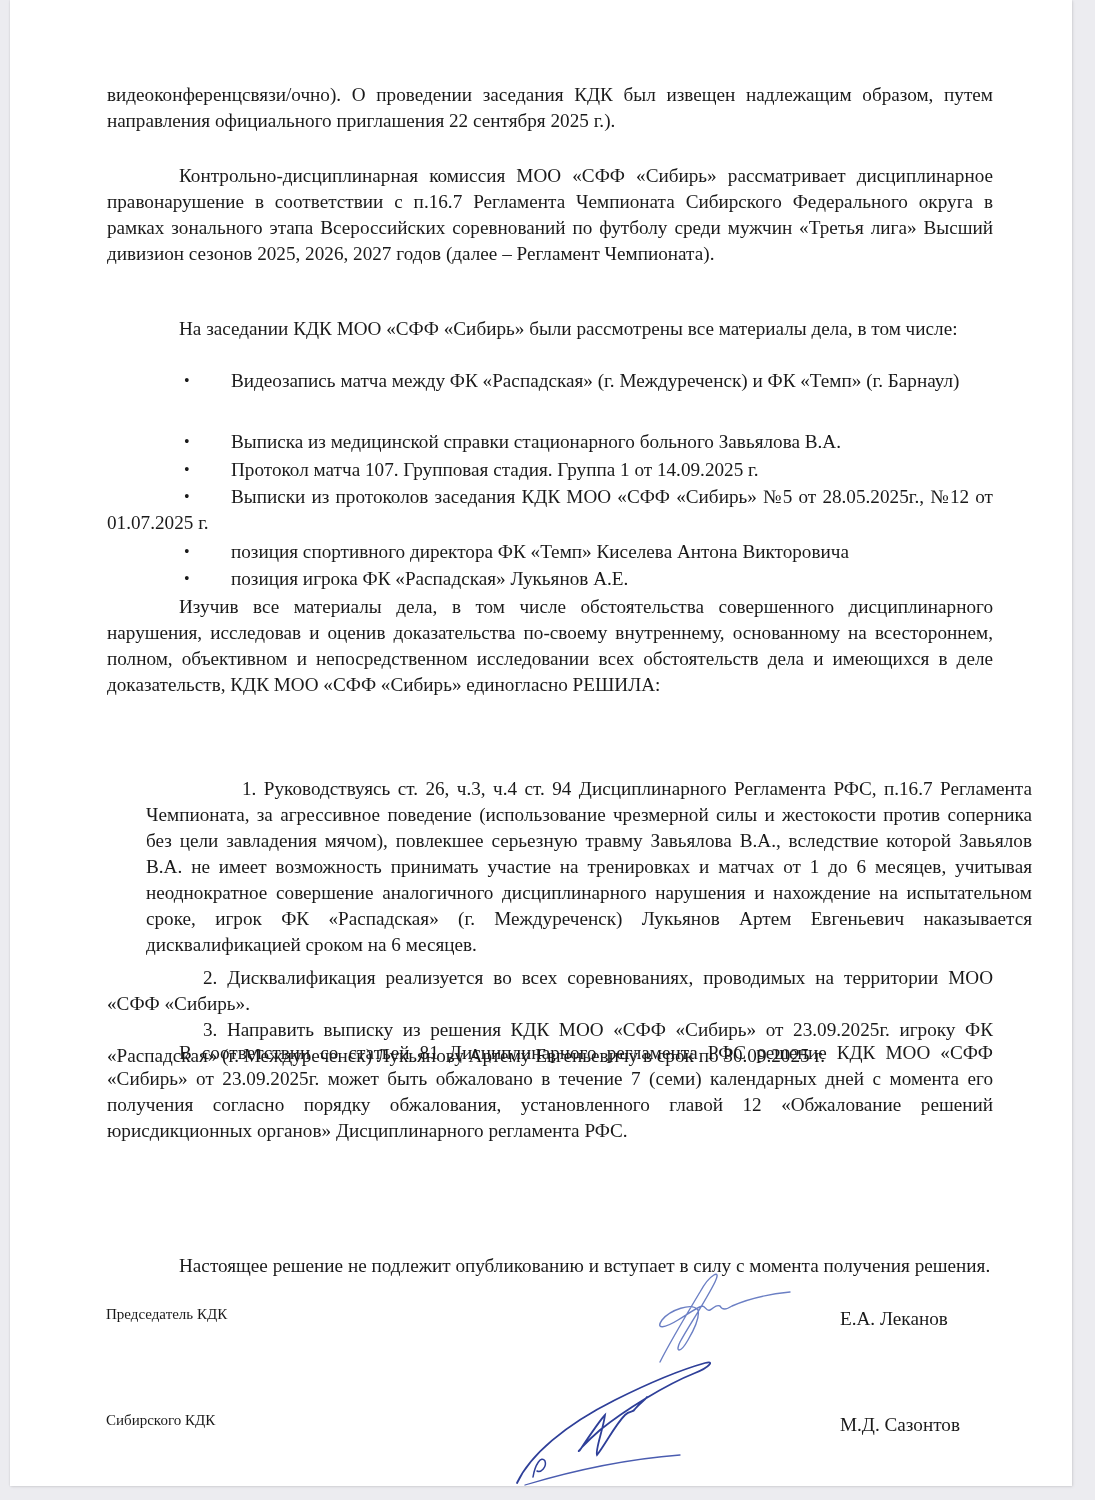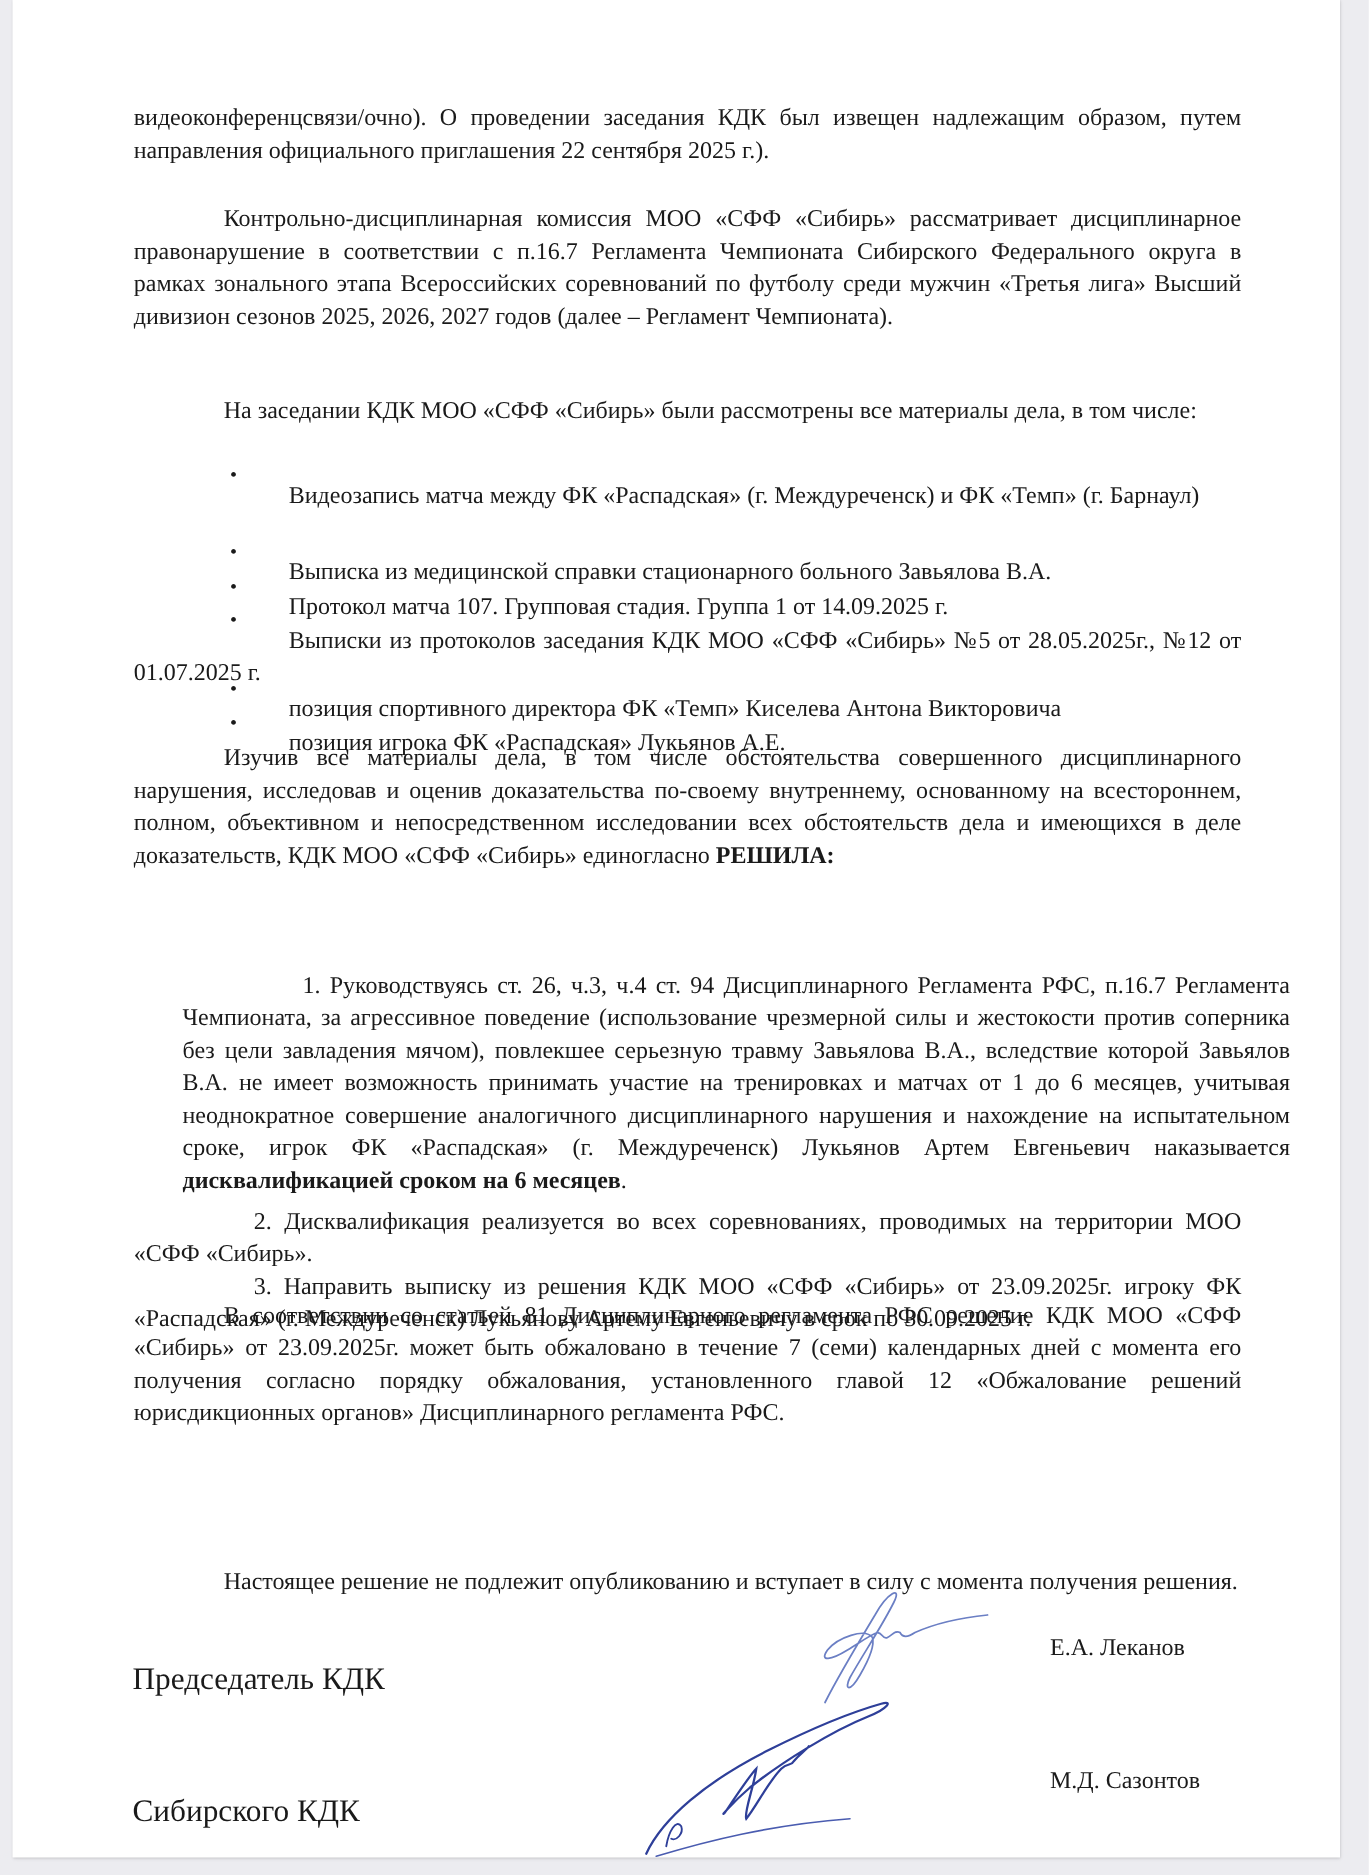--- a/index.html
+++ b/index.html
@@ -48,27 +48,25 @@
     .bullet-row .dot {
       position: absolute;
       left: 77px;
       top: 0;
       font-size: 16px;
     }
     .bullet-row .btext {
       display: block;
       text-indent: 124px;
       text-align: justify;
-      margin-top: 16px;
     }
-    b, .bold { font-weight: bold; }
+    b, .bold { font-weight: normal; }
     .sig-role {
       position: absolute;
-      font-size: 25px;
-      margin-top: 24px;
+      font-size: 15px;
     }
     .sig-name {
       position: absolute;
       font-size: 19.2px;
     }
     svg.signature {
       position: absolute;
     }
   </style>
 </head>

